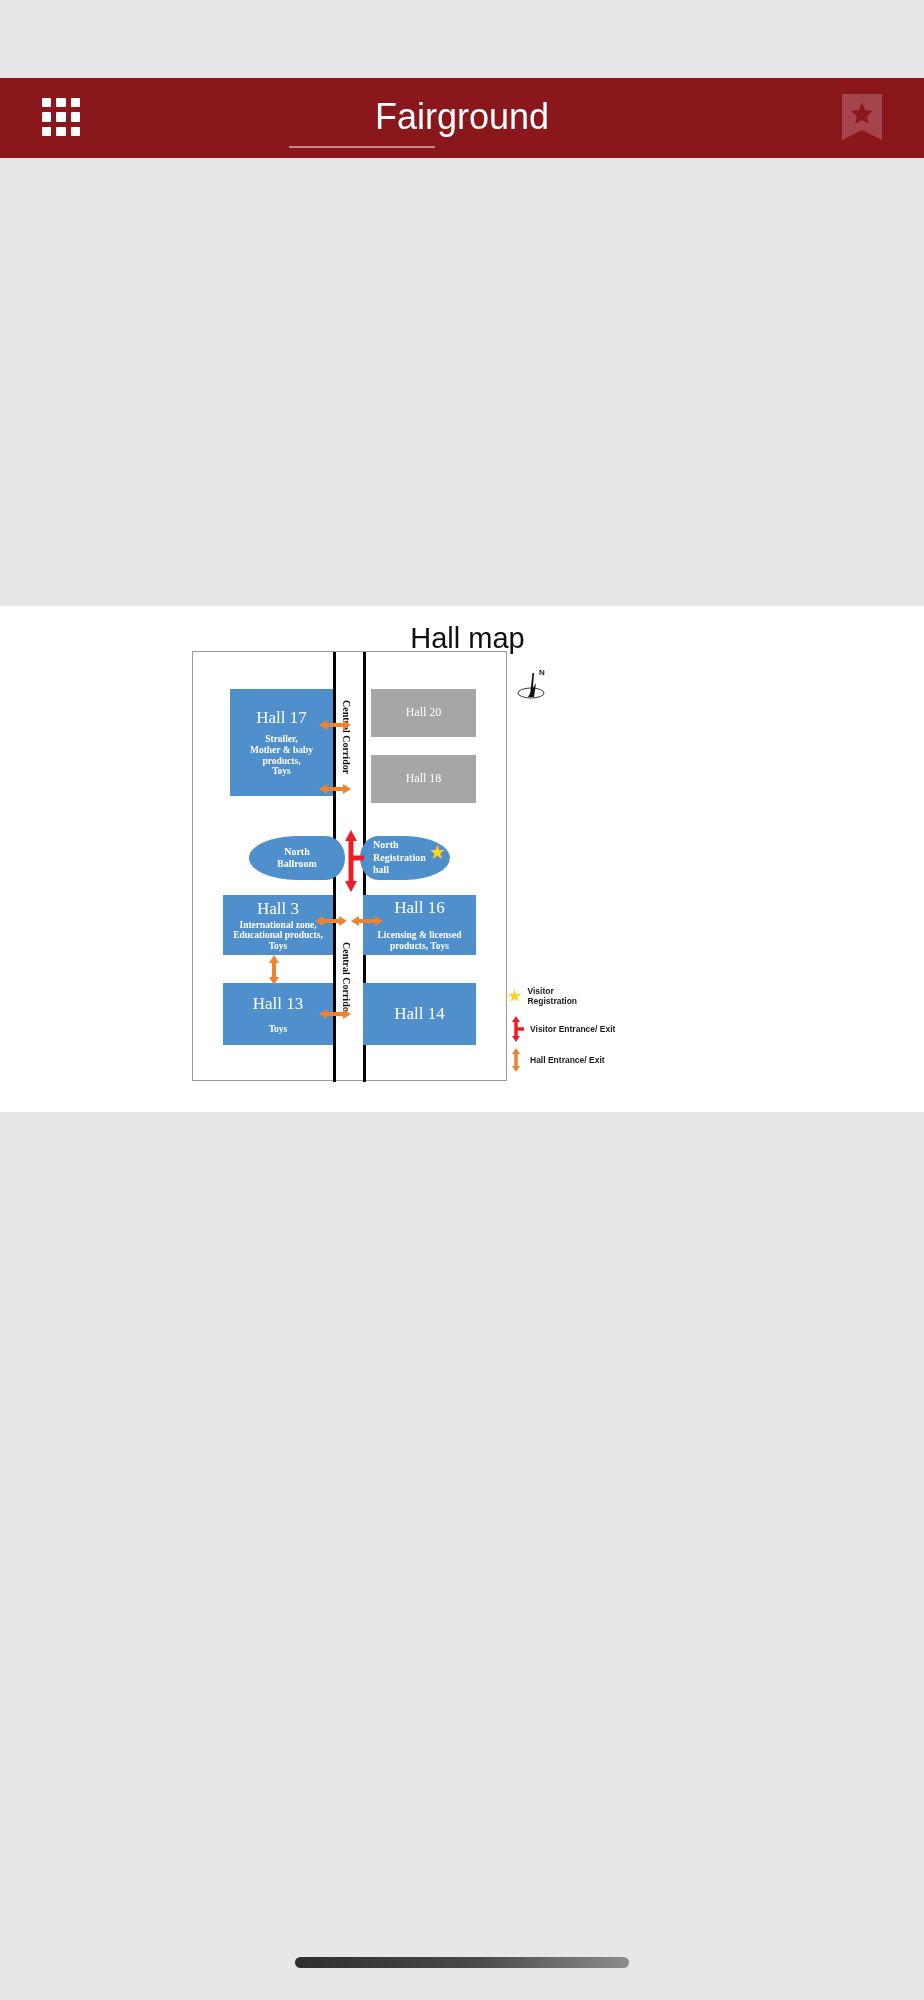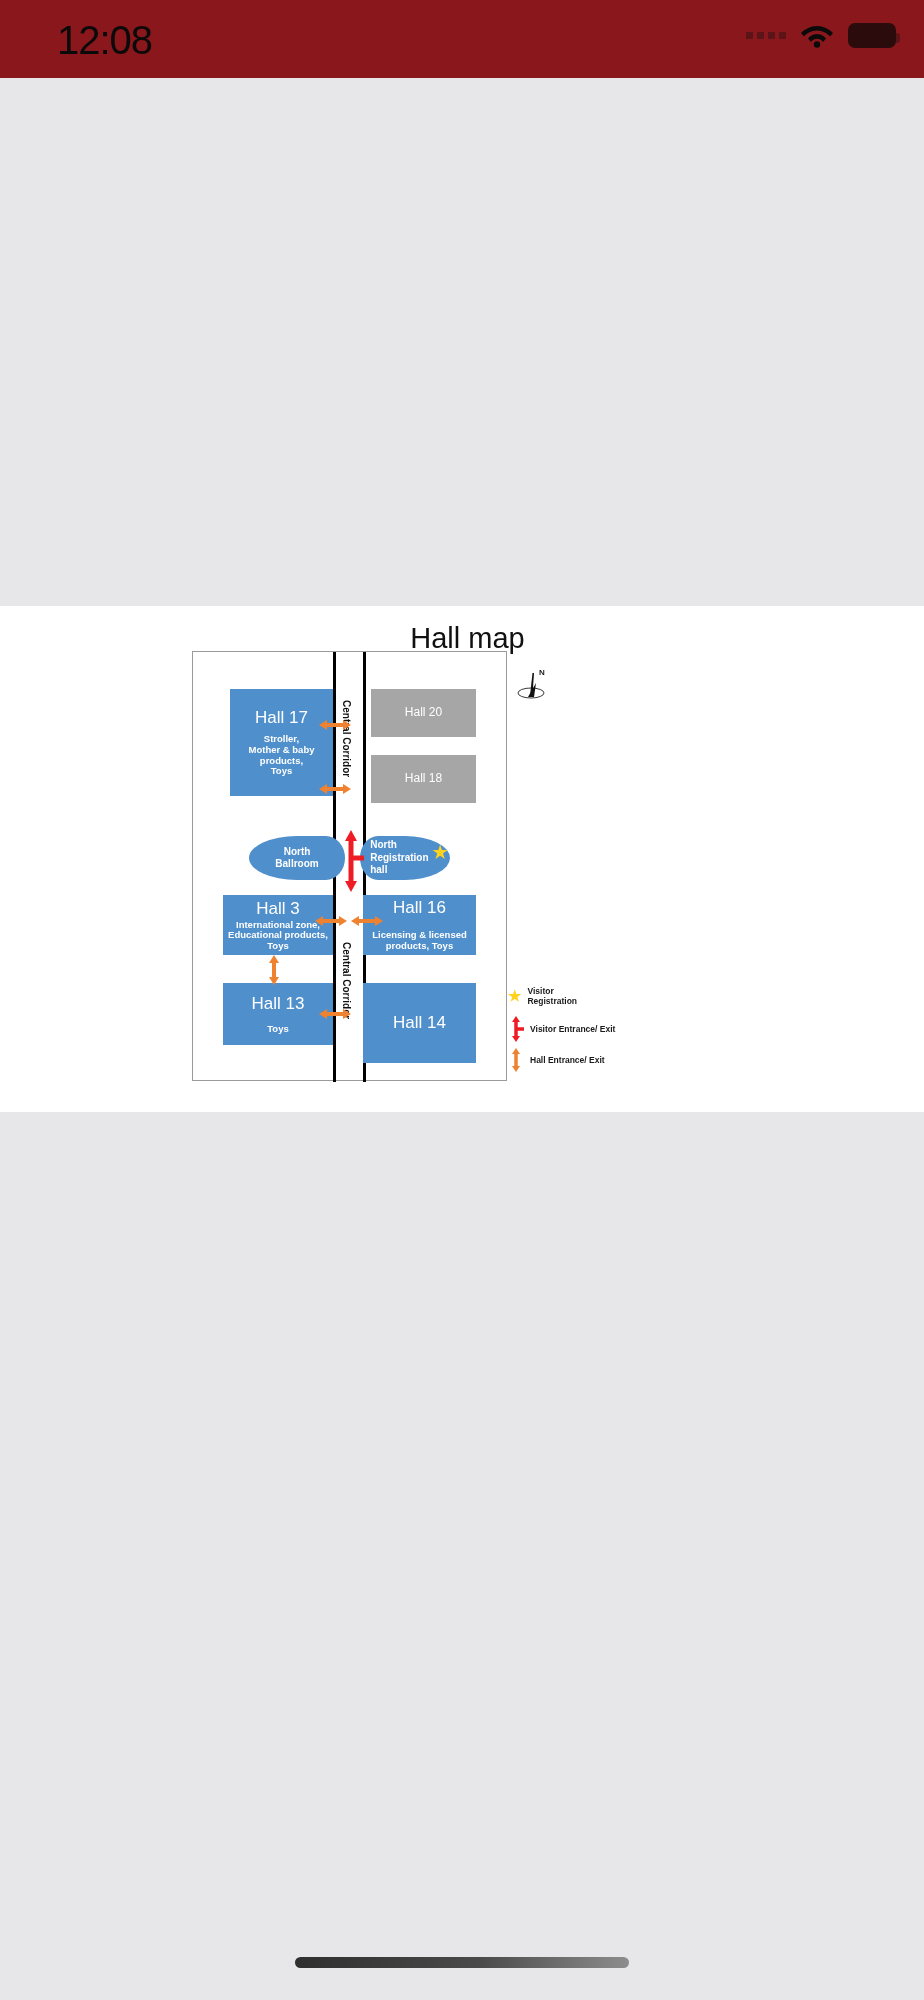--- a/index.html
+++ b/index.html
@@ -91,21 +91,21 @@
   }
 
   
   .map-title {
     position: absolute; top: 16px; left: 0; width: 924px;
     text-align: center; font-size: 29px; color: #111; font-weight: 400; padding-left: 11px;
   }
   .map-frame {
     position: absolute; left: 192px; top: 45px;
     width: 315px; height: 430px;
-    border: 1px solid #9b9b9b; background: #ffffff;
+    border: 1px solid #9b9b9b; background: #ffffff; font-family: Liberation Serif, serif;
   }
   .hall {
     position: absolute; background: #4f8fcb; color: #ffffff;
     display: flex; flex-direction: column; align-items: center;
     justify-content: center; text-align: center; line-height: 1.12;
   }
   .hall.gray { background: #a6a6a6; }
   .hall .hname { font-size: 17px; font-weight: 400; }
   .hall .hsub { font-size: 9.5px; font-weight: 700; margin-top: 7px; }
   .hall.gray .hname { font-size: 12px; }
@@ -138,40 +138,41 @@
   .legend-row { position: absolute; display: flex; align-items: center; gap: 6px; }
   .legend-txt { line-height: 1.2; }
 
   .compass { position: absolute; left: 513px; top: 55px; width: 40px; height: 45px; }
 </style>
 </head>
 <body>
 
 <div id="app">
 
-  <div class="statusbar">
-    <div class="status-time">12:08</div>
-    <div class="status-right">
-      <span class="sig-dots">
-        <i></i>
-          <i></i>
-          <i></i>
-          <i></i>
-      </span>
-      <span class="wifi-icon">
-        <svg width="34" height="26" viewBox="0 0 34 26">
-          <path d="M17 4 C8 4 2 10 1 11 L4 14.5 C6 12 11 8.5 17 8.5 C23 8.5 28 12 30 14.5 L33 11 C32 10 26 4 17 4 Z" fill="#0a0a0a"></path>
-          <path d="M17 12 C12.5 12 9 15 8 16.5 L11 20 C12.5 18 14.5 16.8 17 16.8 C19.5 16.8 21.5 18 23 20 L26 16.5 C25 15 21.5 12 17 12 Z" fill="#0a0a0a"></path>
-          <circle cx="17" cy="22.5" r="3.2" fill="#0a0a0a"></circle>
-        </svg>
-      </span>
-      <span class="battery"></span>
+
+  <div class="navbar">
+    <div class="grid-icon">
+      <i></i>
+        <i></i>
+        <i></i>
+        <i></i>
+        <i></i>
+        <i></i>
+        <i></i>
+        <i></i>
+        <i></i>
+    </div>
+    <div class="nav-title">Fairground</div>
+    <div class="nav-underline"></div>
+    <div class="bookmark-icon">
+      <svg width="22" height="21" viewBox="0 0 22 21">
+        <polygon points="11,0 14.2,6.9 21.5,7.9 16.2,13.2 17.5,20.6 11,17.1 4.5,20.6 5.8,13.2 0.5,7.9 7.8,6.9" fill="#8a171c"></polygon>
+      </svg>
     </div>
   </div>
-
 
   <div class="spacer-top"></div>
 
   <div class="card">
     <div class="map-title">Hall map</div>
 
     <div class="compass">
       <svg width="40" height="45" viewBox="0 0 40 45">
         <text x="26" y="14" font-size="8" font-family="Liberation Sans, sans-serif" font-weight="700" fill="#1a1a1a">N</text>
         <ellipse cx="18" cy="32" rx="13" ry="5" fill="none" stroke="#3a3a3a" stroke-width="1"></ellipse>
@@ -232,21 +233,21 @@
         <div class="hname">Hall 16</div>
         <div class="hsub" style="white-space:pre-line; margin-top:13px;">Licensing &amp; licensed
 products, Toys</div>
       </div>
 
       <div class="hall" style="left:30px; top:331px; width:110px; height:62px;gap:8px;">
         <div class="hname">Hall 13</div>
         <div class="hsub" style="margin-top:3px;">Toys</div>
       </div>
 
-      <div class="hall" style="left:170px; top:331px; width:113px; height:80px;text-align:center;">
+      <div class="hall" style="left:170px; top:331px; width:113px; height:62px;text-align:center;">
         <div class="hname">Hall 14</div>
       </div>
 
       <svg class="arrow-h" style="left:126px; top:66px;" width="32" height="14" viewBox="0 0 32 14">
         <line x1="5" y1="7" x2="27" y2="7" stroke="#ef8230" stroke-width="4"></line>
         <polygon points="0,7 8,2 8,12" fill="#ef8230"></polygon>
           <polygon points="32,7 24,2 24,12" fill="#ef8230"></polygon>
       </svg>
       <svg class="arrow-h" style="left:126px; top:130px;" width="32" height="14" viewBox="0 0 32 14">
         <line x1="5" y1="7" x2="27" y2="7" stroke="#ef8230" stroke-width="4"></line>

